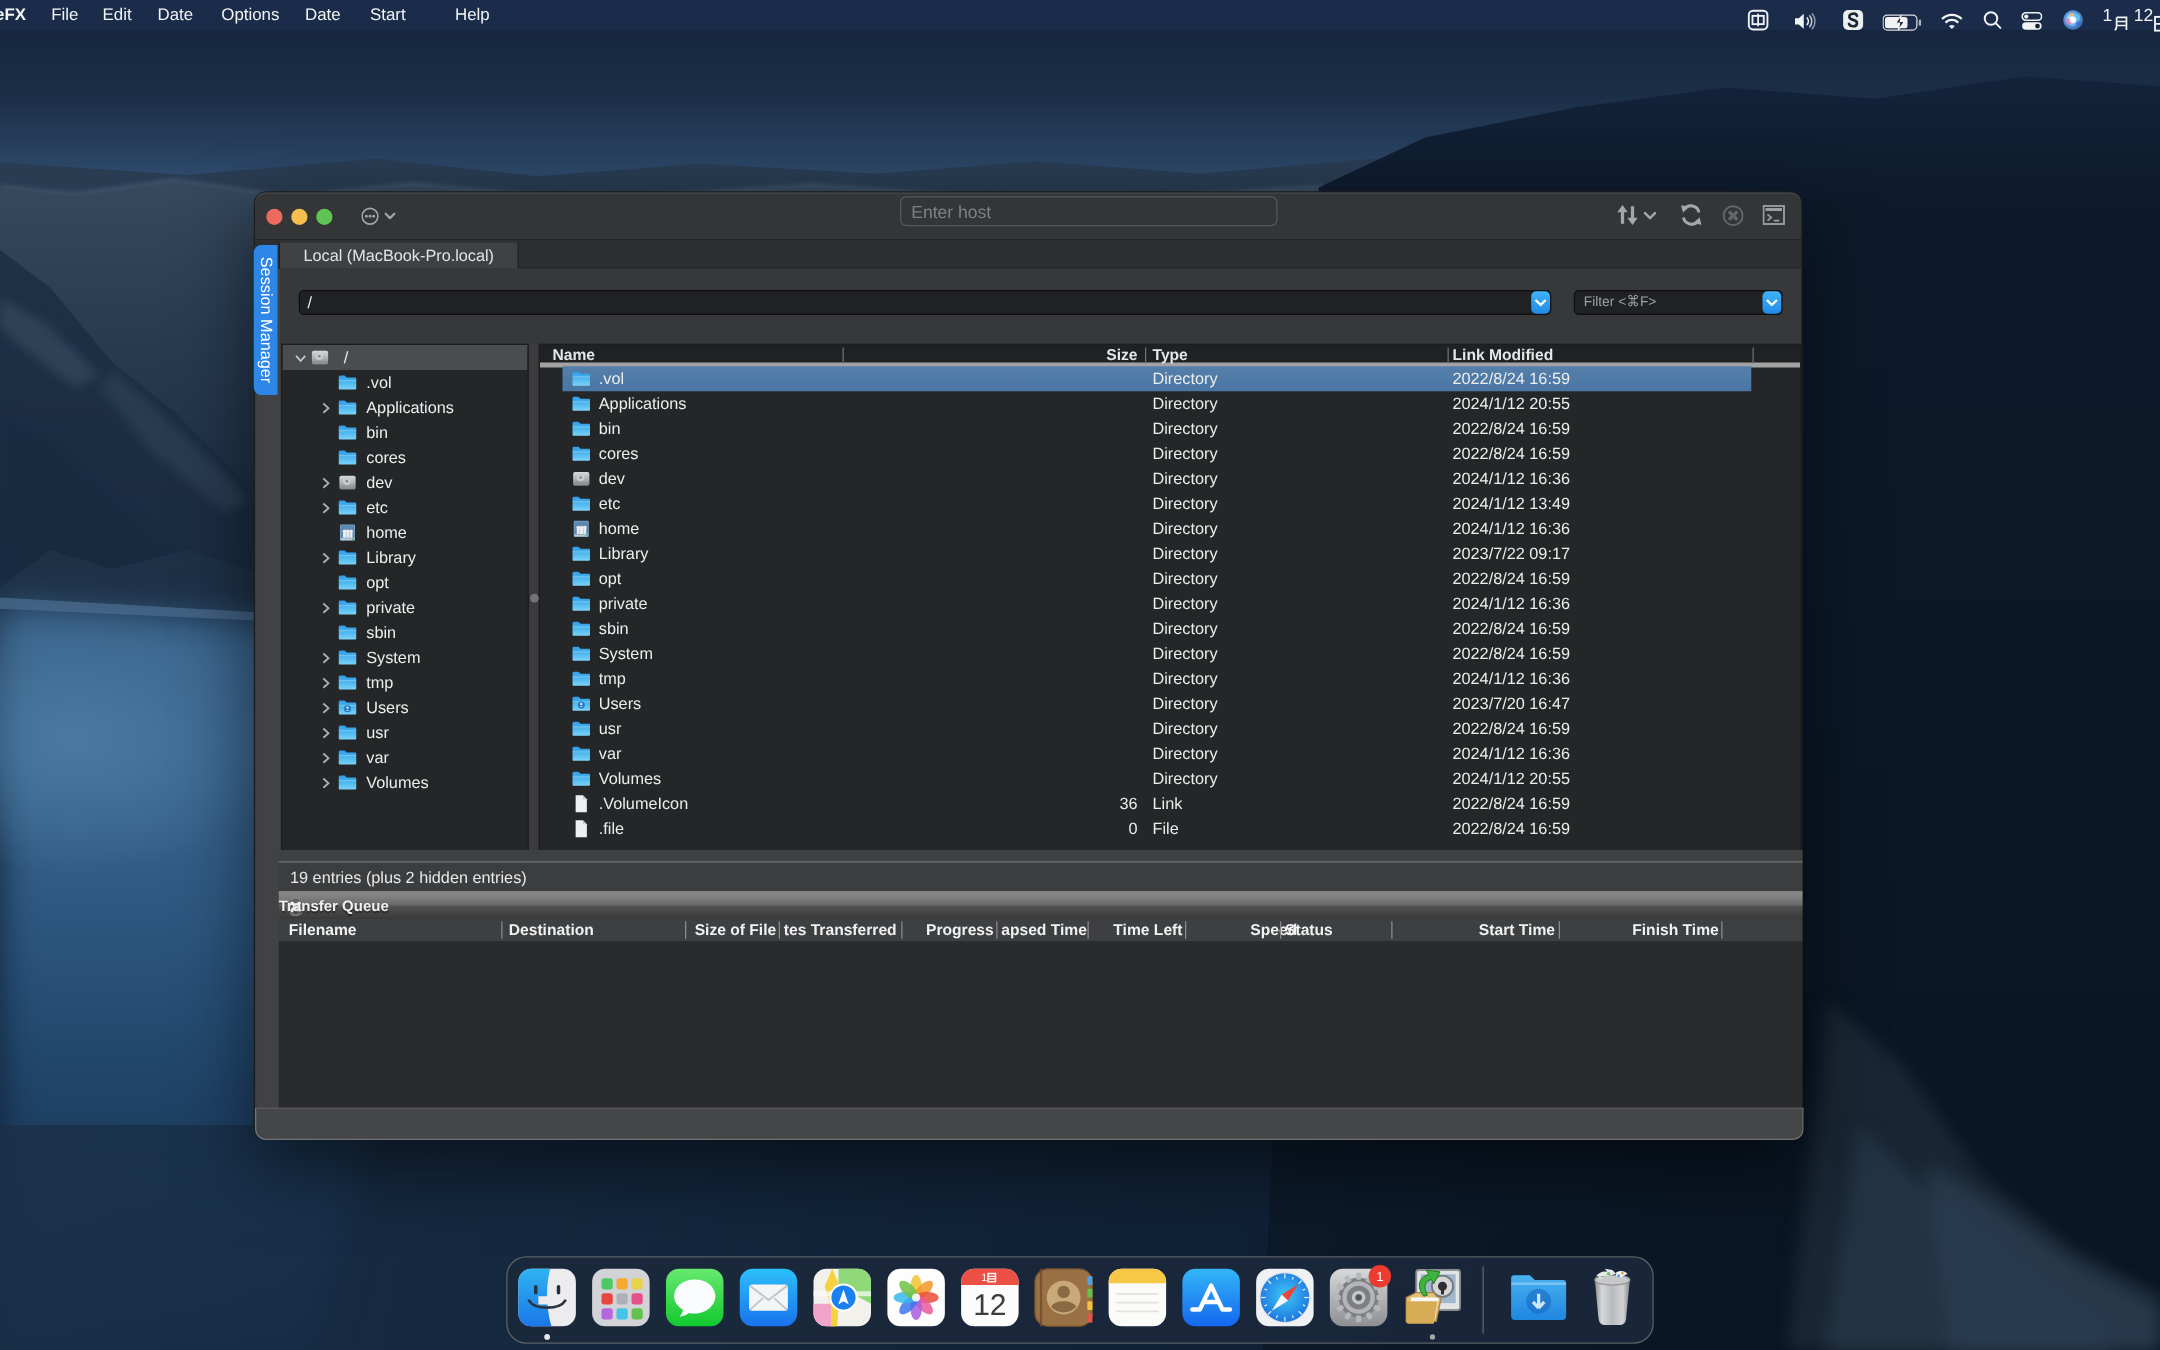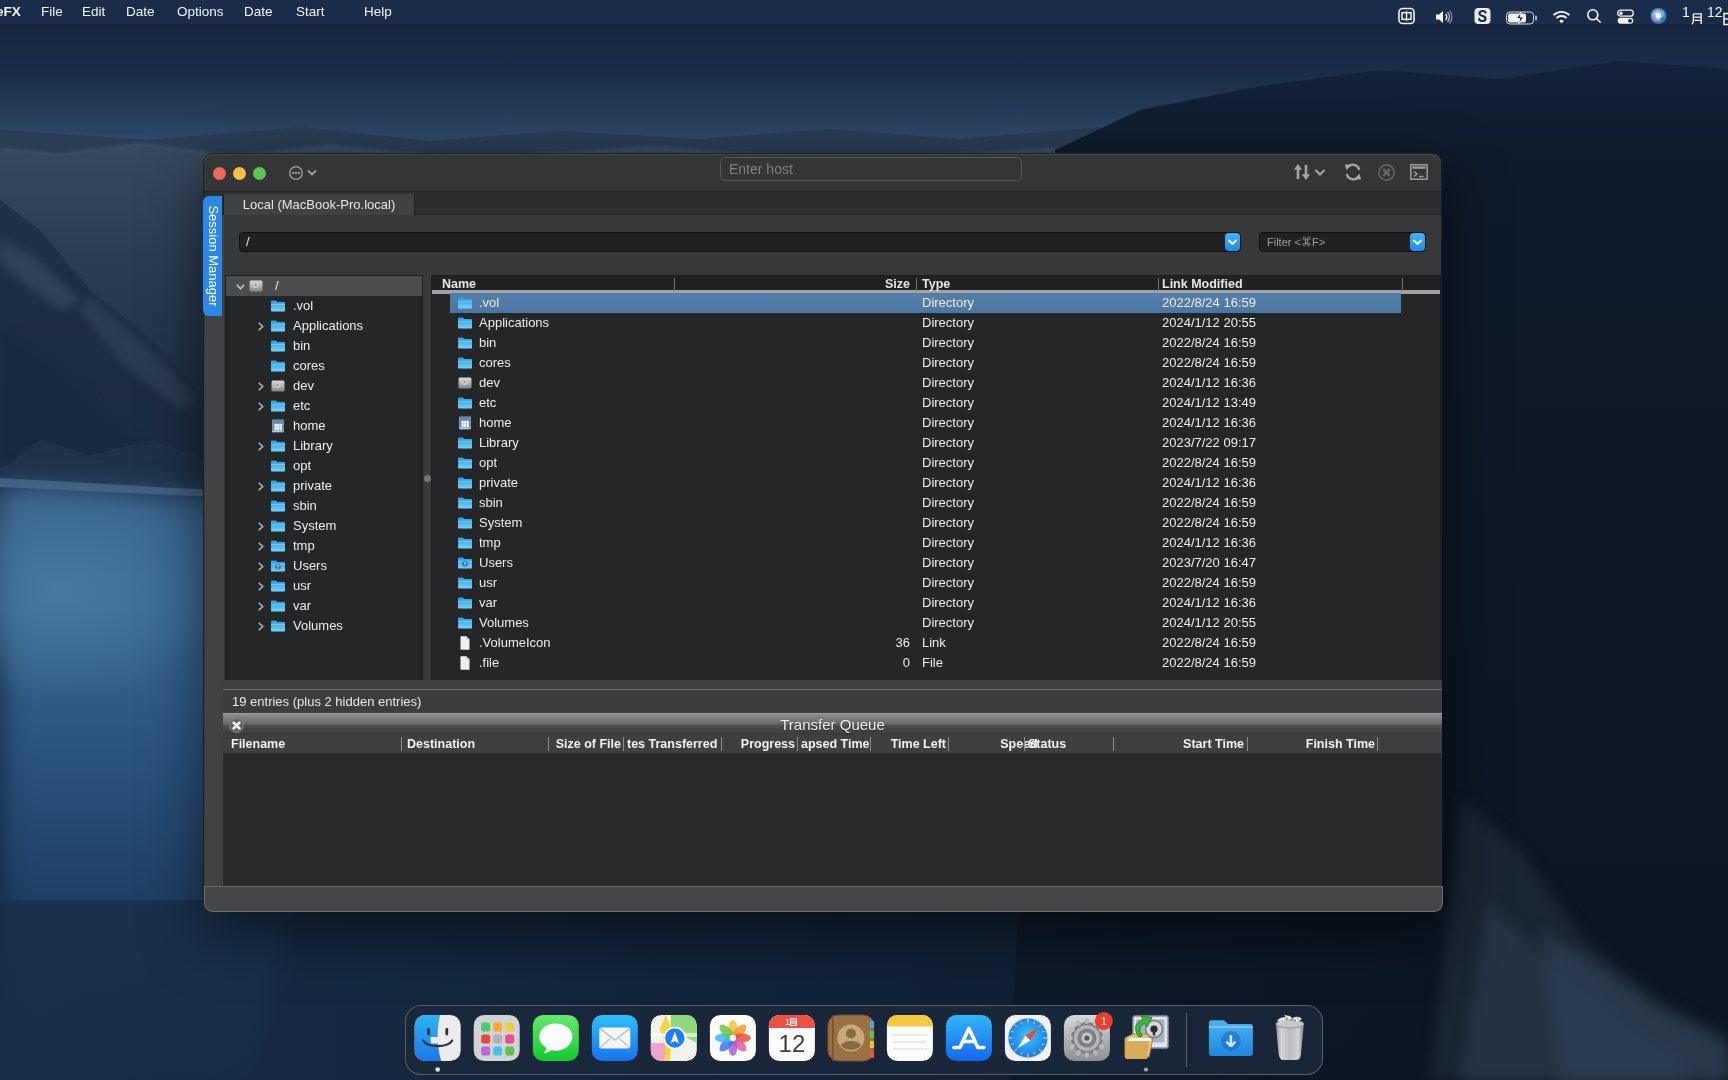--- a/index.html
+++ b/index.html
@@ -664,21 +664,21 @@
   </div>
   <div style="position:absolute;left:1px;top:61px;width:19px;height:671px;background:#414243"></div>
   <div style="position:absolute;left:19px;top:526px;width:1219px;height:9px;background:#3f4041"></div>
   <div style="position:absolute;left:220px;top:321px;width:7px;height:7px;border-radius:50%;background:#737475;z-index:4"></div>
   <div id="statusbar">19 entries (plus 2 hidden entries)</div>
   <div id="queuetitle">
     <svg style="position:absolute;left:6px;top:4px" width="15" height="15" viewBox="0 0 15 15">
           <circle cx="7.5" cy="7.5" r="7" fill="#636363" stroke="#8a8a8a" stroke-width="0.8"></circle>
           <path d="M4.6,4.6 L10.4,10.4 M10.4,4.6 L4.6,10.4" stroke="#f4f5f6" stroke-width="2.6" stroke-linecap="round"></path>
         </svg>
-    <div style="position:absolute;left:0;top:0;width:100%;height:22px;text-align:center;line-height:22px;color:#f0f1f2;font-size:15px;font-weight:normal;text-shadow:0 1px 1px rgba(0,0,0,.5)">Transfer Queue</div>
+    <div style="position:absolute;left:0;top:0;width:100%;height:22px;text-align:left;line-height:22px;color:#f0f1f2;font-size:12px;font-weight:bold;text-shadow:0 1px 1px rgba(0,0,0,.5)">Transfer Queue</div>
   </div>
   <div id="queuehdr">
     <span class="qcol" style="left:8px">Filename</span>
     <span class="qcol" style="left:184px">Destination</span>
     <span class="qcol" style="left:325px;width:73px;text-align:right">Size of File</span>
     <span class="qcol" style="left:404px">tes Transferred</span>
     <span class="qcol" style="left:498px;width:74px;text-align:right">Progress</span>
     <span class="qcol" style="left:578px">apsed Time</span>
     <span class="qcol" style="left:647px;width:76px;text-align:right">Time Left</span>
     <span class="qcol" style="left:759px;width:74px;text-align:center">Speed</span>

